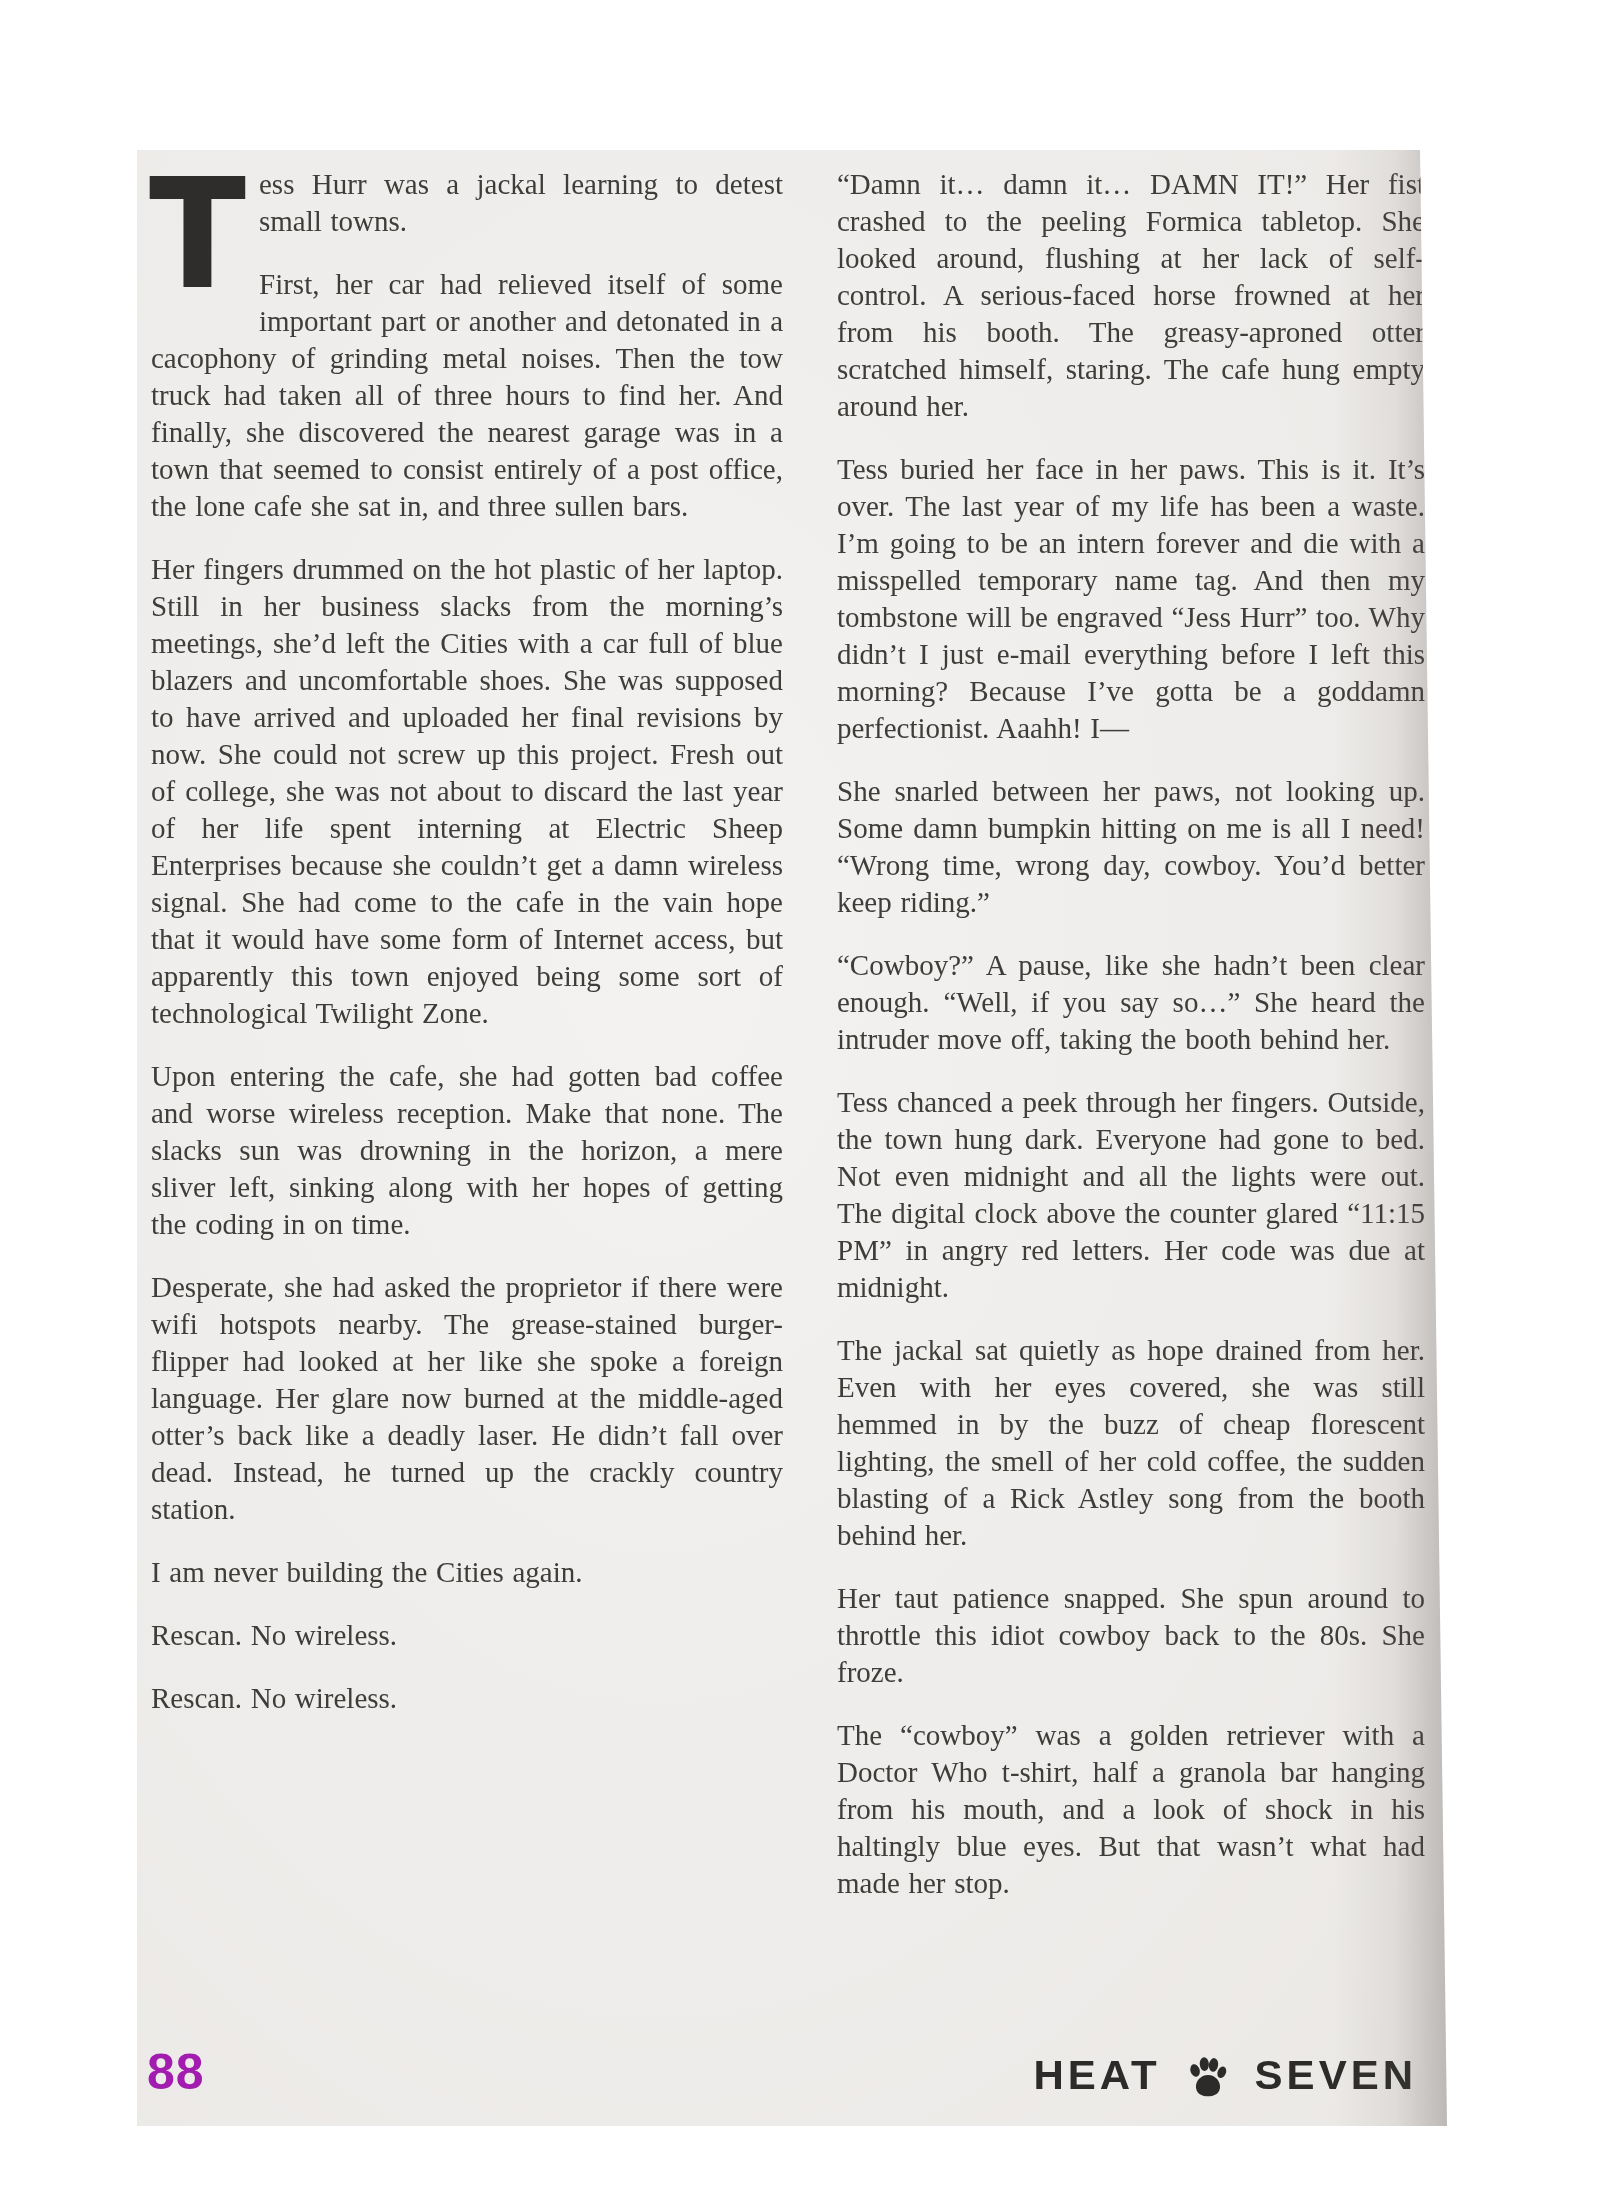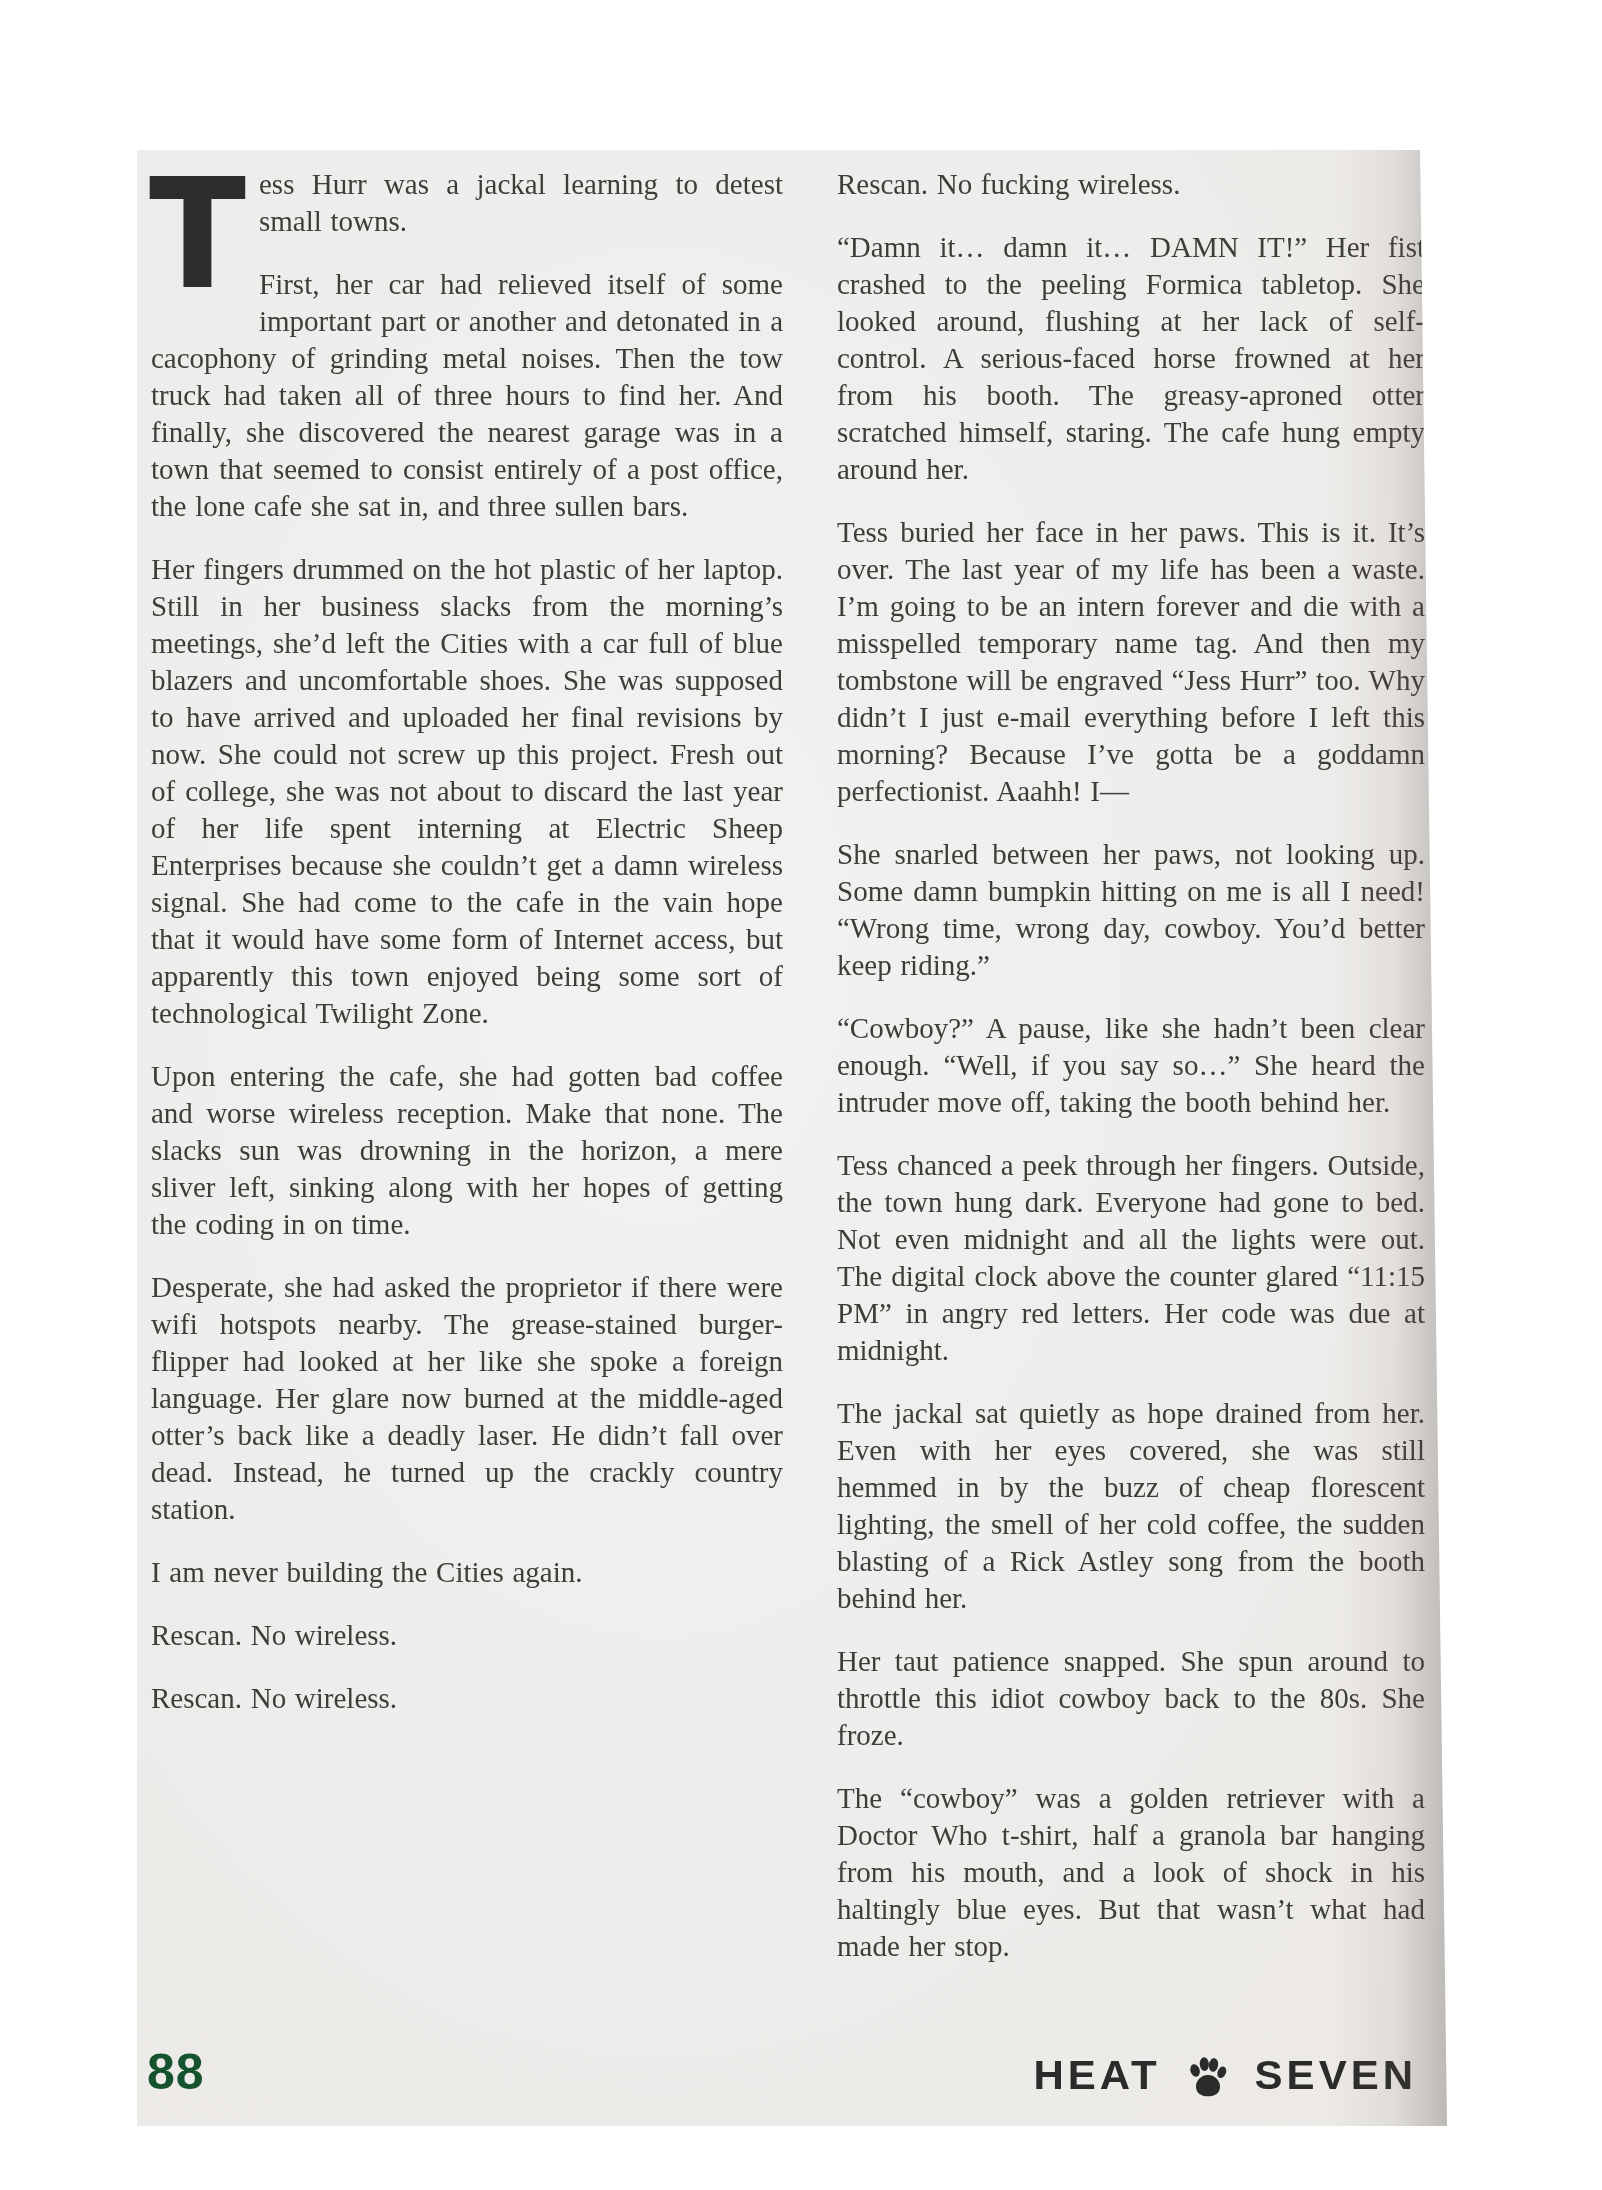--- a/index.html
+++ b/index.html
@@ -58,21 +58,21 @@
     -webkit-text-stroke:6px #2e2d2b;
     letter-spacing:0;
   }
   .page-number{
     position:absolute;
     left:10px;top:1893px;
     font-family:"Liberation Sans", sans-serif;
     font-weight:900;
     font-size:50px;
     letter-spacing:1px;
-    color:#14532d;
+    color:#a21caf;
   }
   .footer-brand{
     position:absolute;
     right:30px;top:1902px;
     display:flex;
     align-items:center;
     gap:24px;
     color:#2c2b29;
   }
   .brand-word{
@@ -94,21 +94,20 @@
       <p>First, her car had relieved itself of some important part or another and detonated in a cacophony of grinding metal noises. Then the tow truck had taken all of three hours to find her. And finally, she discovered the nearest garage was in a town that seemed to consist entirely of a post office, the lone cafe she sat in, and three sullen bars.</p>
       <p>Her fingers drummed on the hot plastic of her laptop. Still in her business slacks from the morning’s meetings, she’d left the Cities with a car full of blue blazers and uncomfortable shoes. She was supposed to have arrived and uploaded her final revisions by now. She could not screw up this project. Fresh out of college, she was not about to discard the last year of her life spent interning at Electric Sheep Enterprises because she couldn’t get a damn wireless signal. She had come to the cafe in the vain hope that it would have some form of Internet access, but apparently this town enjoyed being some sort of technological Twilight Zone.</p>
       <p>Upon entering the cafe, she had gotten bad coffee and worse wireless reception. Make that none. The slacks sun was drowning in the horizon, a mere sliver left, sinking along with her hopes of getting the coding in on time.</p>
       <p>Desperate, she had asked the proprietor if there were wifi hotspots nearby. The grease-stained burger-flipper had looked at her like she spoke a foreign language. Her glare now burned at the middle-aged otter’s back like a deadly laser. He didn’t fall over dead. Instead, he turned up the crackly country station.</p>
       <p>I am never building the Cities again.</p>
       <p>Rescan. No wireless.</p>
       <p>Rescan. No wireless.</p>
     </div>
 
   <div class="col col-right">
-      <p>Rescan. No fucking wireless.</p>
       <p>“Damn it… damn it… DAMN IT!” Her fist crashed to the peeling Formica tabletop. She looked around, flushing at her lack of self-control. A serious-faced horse frowned at her from his booth. The greasy-aproned otter scratched himself, staring. The cafe hung empty around her.</p>
       <p>Tess buried her face in her paws. This is it. It’s over. The last year of my life has been a waste. I’m going to be an intern forever and die with a misspelled temporary name tag. And then my tombstone will be engraved “Jess Hurr” too. Why didn’t I just e-mail everything before I left this morning? Because I’ve gotta be a goddamn perfectionist. Aaahh! I—</p>
       <p>She snarled between her paws, not looking up. Some damn bumpkin hitting on me is all I need! “Wrong time, wrong day, cowboy. You’d better keep riding.”</p>
       <p>“Cowboy?” A pause, like she hadn’t been clear enough. “Well, if you say so…” She heard the intruder move off, taking the booth behind her.</p>
       <p>Tess chanced a peek through her fingers. Outside, the town hung dark. Everyone had gone to bed. Not even midnight and all the lights were out. The digital clock above the counter glared “11:15 PM” in angry red letters. Her code was due at midnight.</p>
       <p>The jackal sat quietly as hope drained from her. Even with her eyes covered, she was still hemmed in by the buzz of cheap florescent lighting, the smell of her cold coffee, the sudden blasting of a Rick Astley song from the booth behind her.</p>
       <p>Her taut patience snapped. She spun around to throttle this idiot cowboy back to the 80s. She froze.</p>
       <p>The “cowboy” was a golden retriever with a Doctor Who t-shirt, half a granola bar hanging from his mouth, and a look of shock in his haltingly blue eyes. But that wasn’t what had made her stop.</p>
     </div>
 

